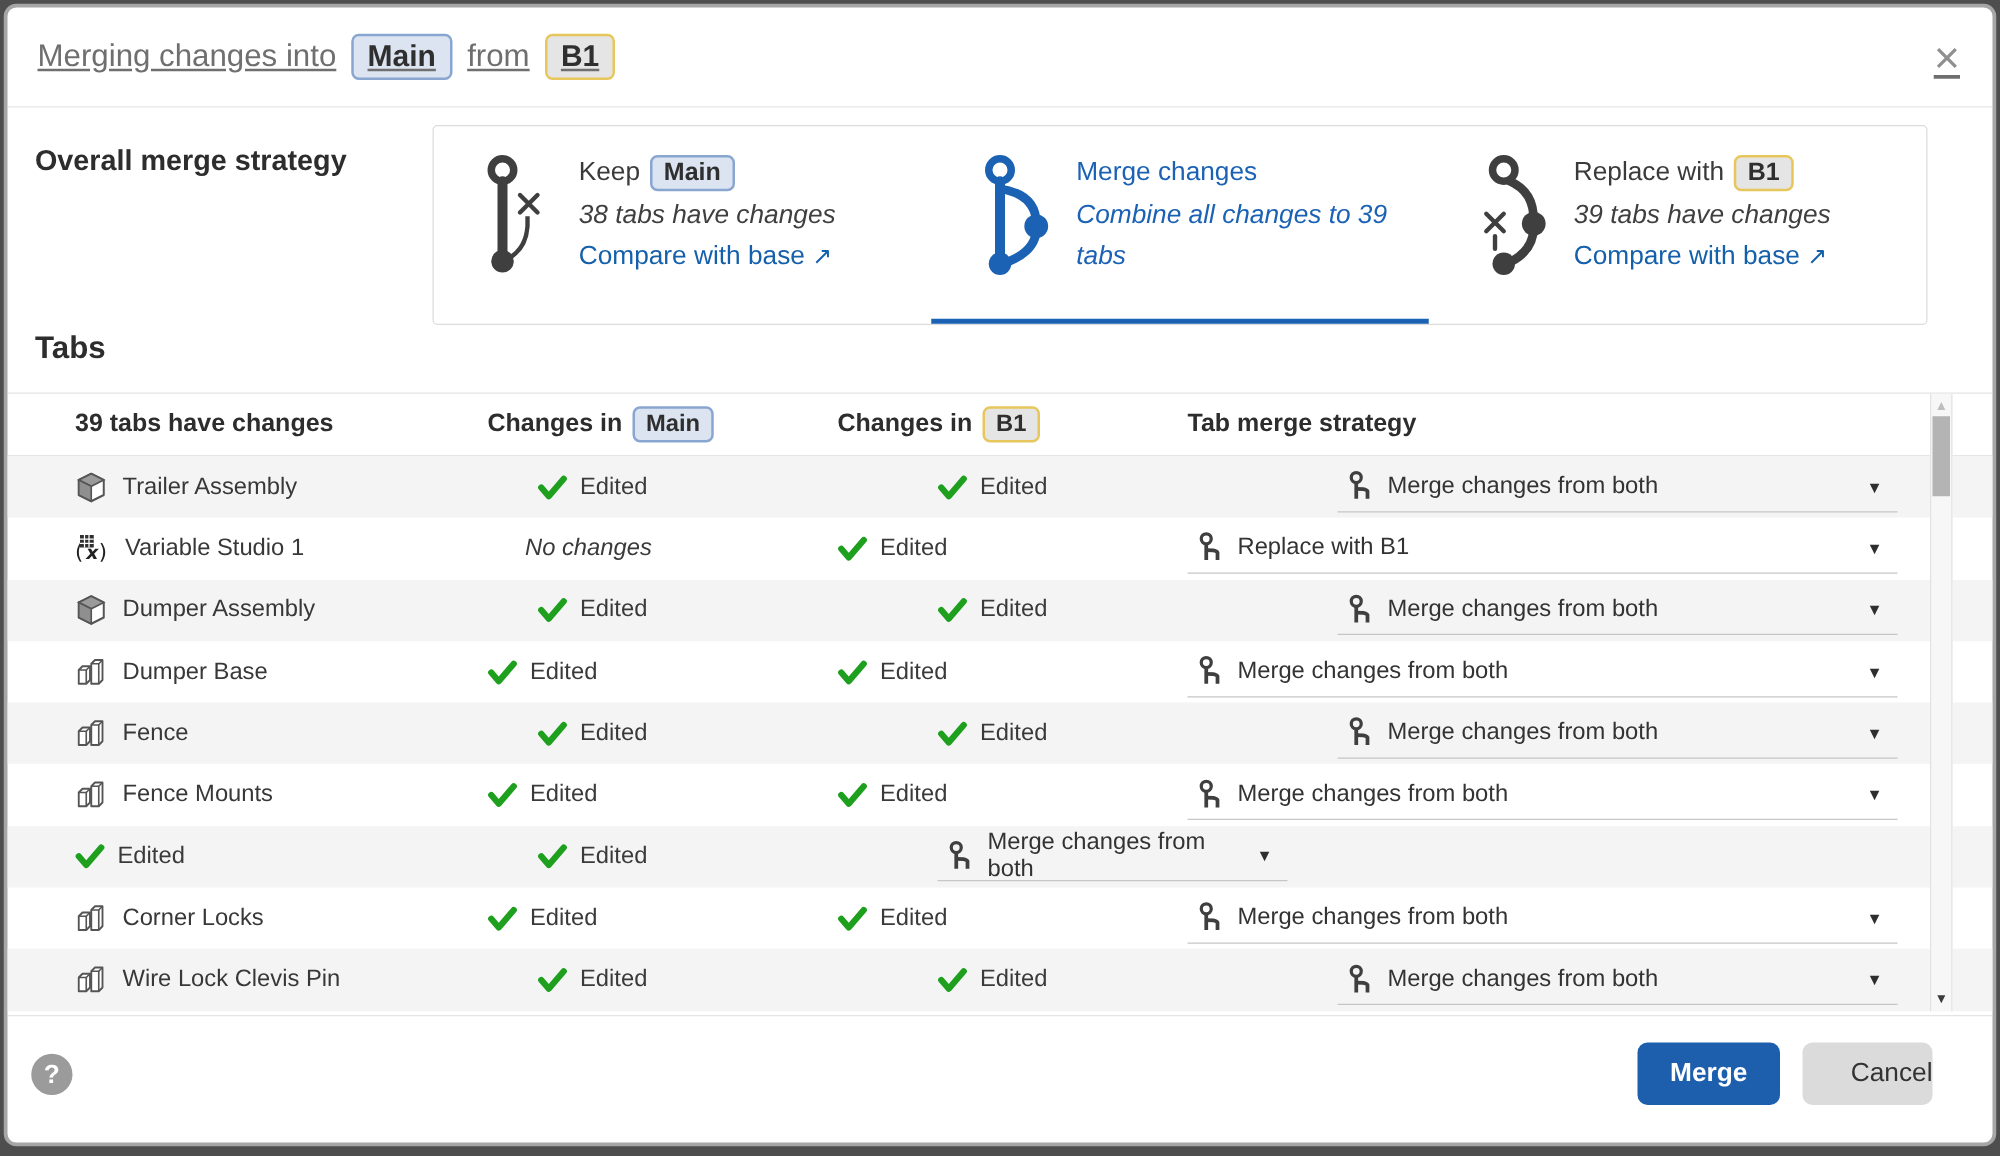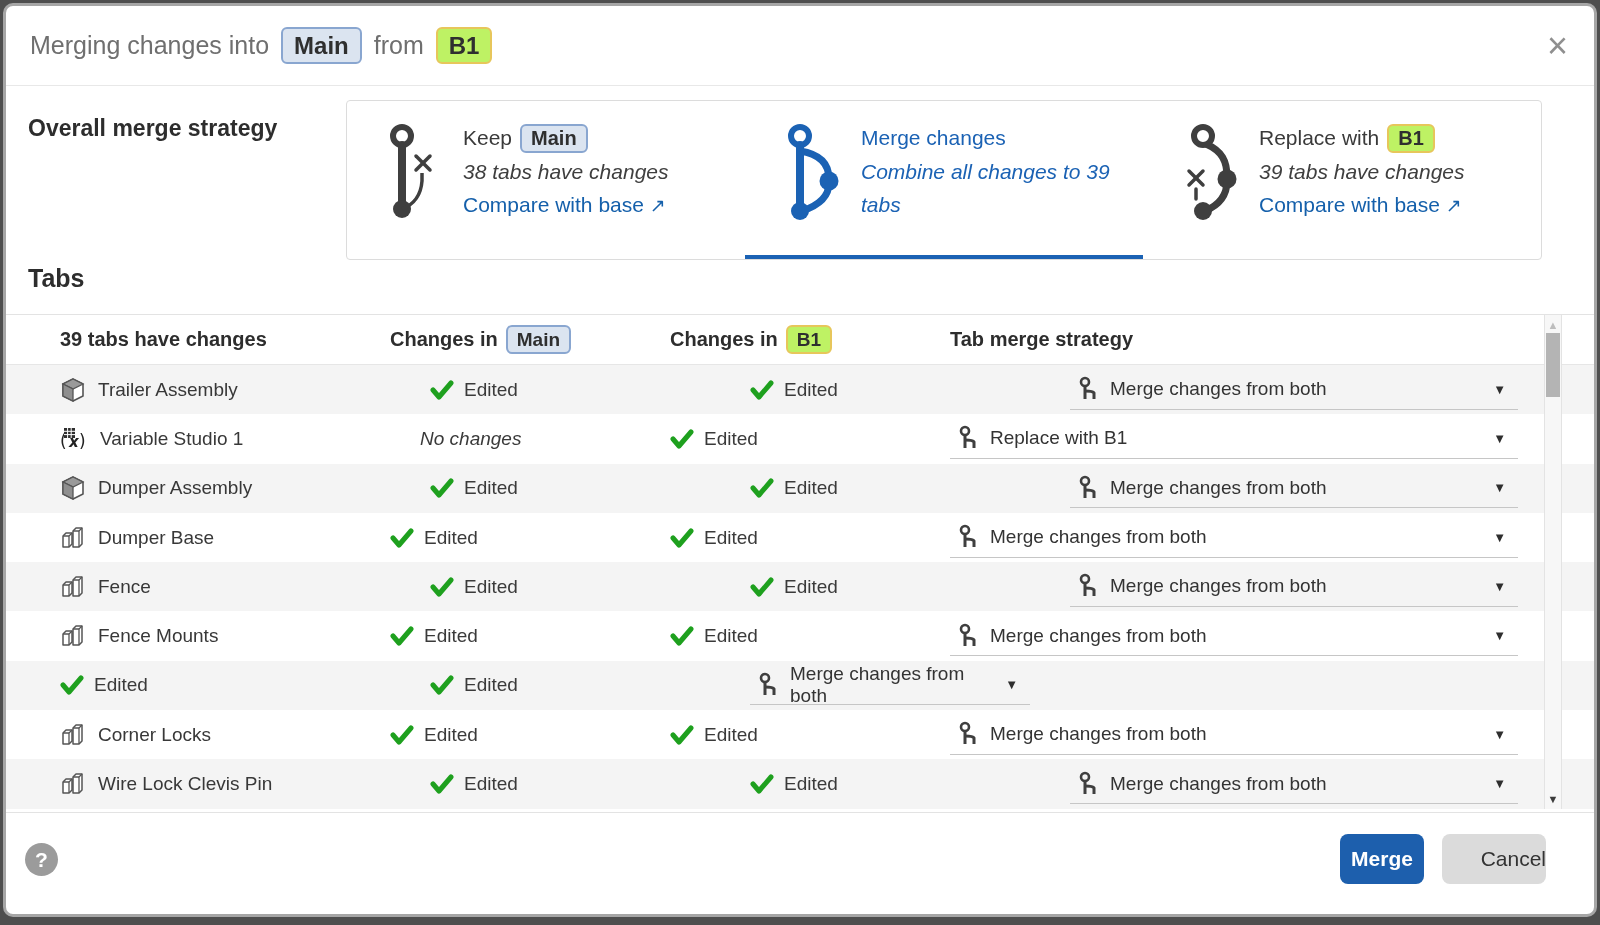--- a/index.html
+++ b/index.html
@@ -1,24 +1,24 @@
 <!DOCTYPE html>
 <html><head>
 <meta charset="utf-8">
 <style>
   * { box-sizing: border-box; margin: 0; padding: 0; }
   html,body { width:1600px; height:925px; background:#4e4e4e; font-family:"Liberation Sans",sans-serif; overflow:hidden; }
   .modal { position:absolute; left:3px; top:3px; width:1594px; height:914px; background:#fff;
            border:3px solid #a6a6a6; border-radius:10px; overflow:hidden; }
   
   .m-header { position:absolute; left:0; top:0; right:0; height:80px; display:flex; align-items:center;
-              padding:0 26px 0 24px; border-bottom:1px solid #e8e8e8; font-size:25px; color:#6f6f6f; }
+              padding:0 26px 0 24px; border-bottom:1px solid #e8e8e8; font-size:25px; color:#6f6f6f;text-decoration:underline; }
   .badge { display:inline-block; font-weight:bold; color:#2f2f2f; border-radius:6px; line-height:1.15; }
   .badge-main { background:#dbe4f0; border:2px solid #89a6d0; }
-  .badge-b1   { background:#bef264; border:2px solid #e7c65b; }
+  .badge-b1   { background:#e5e5e5; border:2px solid #e7c65b; }
   .m-header .badge { font-size:24px; padding:3px 11px; margin:0 12px; }
   .close-x { margin-left:auto; font-size:36px; color:#8f8f8f; font-weight:300; line-height:1; cursor:pointer; }
   
   .m-strategy { position:absolute; left:0; top:85px; right:0; height:168px; }
   .strategy-label { position:absolute; left:22px; top:24px; font-size:23px; font-weight:bold; color:#2d2d2d; }
   .strategy-box { position:absolute; left:340px; right:52px; top:9px; height:160px;
                   border:1px solid #dcdcdc; border-radius:4px; display:flex; background:#fff; }
   .strategy-option { flex:1 1 0; position:relative; padding:20px 0 0 38px; display:flex; gap:20px; cursor:pointer; }
   .opt-icon { flex:0 0 58px; }
   .opt-text { font-size:21px; color:#3a3a3a; line-height:1.6; }
@@ -53,21 +53,21 @@
   .sb-up, .sb-down { position:absolute; left:0; width:100%; height:16px; text-align:center; font-size:11px; line-height:16px; cursor:pointer; }
   .sb-up { top:2px; color:#bdbdbd; }
   .sb-down { bottom:2px; color:#3c3c3c; }
   .sb-thumb { position:absolute; left:1px; top:18px; width:14px; height:64px; background:#b4b4b4; cursor:pointer; }
   
   .m-footer { position:absolute; left:0; right:0; bottom:0; top:806px; border-top:1px solid #e3e3e3; }
   .help-circle { position:absolute; left:19px; top:30px; width:33px; height:33px; border-radius:50%;
                  background:#9b9b9b; color:#fff; font-weight:bold; font-size:21px; text-align:center; line-height:33px; cursor:pointer; }
   .btn { position:absolute; top:21px; height:50px; border:none; border-radius:8px; font-size:21px;
          font-family:"Liberation Sans",sans-serif; cursor:pointer; }
-  .btn-merge  { right:170px; width:84px; background:#1d5fad; color:#fff; font-weight:bold; }
+  .btn-merge  { right:170px; width:114px; background:#1d5fad; color:#fff; font-weight:bold; }
   .btn-cancel { right:48px; width:104px; background:#dbdbdb; color:#333;text-align:right; }
   svg { display:block; }
 </style>
 </head>
 <body>
 
 <div class="modal">
 
   <div class="m-header">
     <span>Merging changes into</span>

